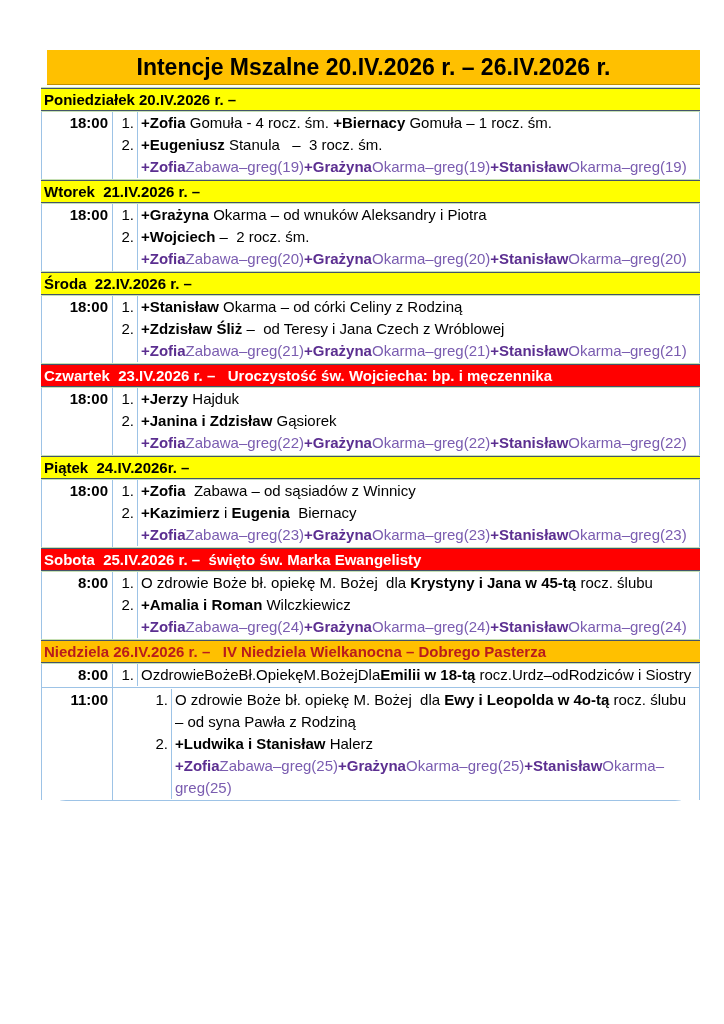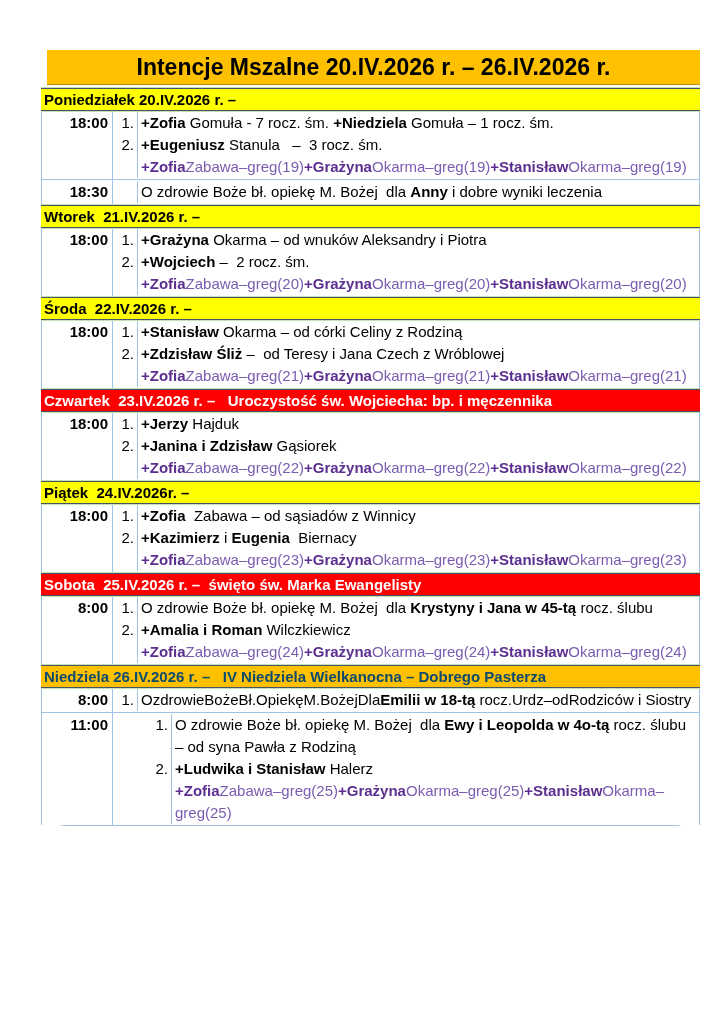--- a/index.html
+++ b/index.html
@@ -34,21 +34,21 @@
     line-height:19px;
     padding:1px 4px 1px 3px;
     white-space:pre-wrap;
     border-top:1px solid #44546A;
     border-bottom:1px solid #44546A;
     box-shadow:0 -1px 0 #C6E0B4, 0 1px 0 #C6E0B4;
     position:relative; z-index:2;
   }
   .day-header.yellow{ background:#FFFF00; color:#000; }
   .day-header.red{ background:#FF0000; color:#ffffff; }
-  .day-header.orange{ background:#FFC000; color:#0c4a6e; }
+  .day-header.orange{ background:#FFC000; color:#b91c1c; }
 
   .row{
     display:flex;
     align-items:stretch;
     border-left:1px solid #9DC3E6;
     border-right:1px solid #9DC3E6;
     border-bottom:1px solid #9DC3E6;
     background:#fff;
     padding-left:16px;
   }
@@ -92,38 +92,29 @@
 <div class="page">
   <div class="doc">
     <div class="title">Intencje Mszalne 20.IV.2026 r. – 26.IV.2026 r.</div>
     <div class="schedule" id="schedule">
         <div class="day-header yellow">Poniedziałek 20.IV.2026 r. –</div>
         <div class="row">
           <div class="time">18:00</div>
           <div class="lines">
             <div class="line">
               <div class="num">1.</div>
-              <div class="txt"><span class="b">+Zofia</span><span> Gomuła - 7 rocz. śm. </span><span class="b">+Niedziela</span><span> Gomuła – 1 rocz. śm.</span></div>
+              <div class="txt"><span class="b">+Zofia</span><span> Gomuła - 4 rocz. śm. </span><span class="b">+Biernacy</span><span> Gomuła – 1 rocz. śm.</span></div>
             </div>
             <div class="line">
               <div class="num">2.</div>
               <div class="txt"><span class="b">+Eugeniusz</span><span> Stanula   –  3 rocz. śm.</span></div>
             </div>
             <div class="line">
               <div class="num"></div>
               <div class="txt purple"><span class="b">+Zofia</span><span>Zabawa–greg(19)</span><span class="b">+Grażyna</span><span>Okarma–greg(19)</span><span class="b">+Stanisław</span><span>Okarma–greg(19)</span></div>
-            </div>
-          </div>
-        </div>
-        <div class="row">
-          <div class="time">18:30</div>
-          <div class="lines">
-            <div class="line">
-              <div class="num"></div>
-              <div class="txt"><span>O zdrowie Boże bł. opiekę M. Bożej  dla </span><span class="b">Anny</span><span> i dobre wyniki leczenia</span></div>
             </div>
           </div>
         </div>
         <div class="day-header yellow">Wtorek  21.IV.2026 r. –</div>
         <div class="row">
           <div class="time">18:00</div>
           <div class="lines">
             <div class="line">
               <div class="num">1.</div>
               <div class="txt"><span class="b">+Grażyna</span><span> Okarma – od wnuków Aleksandry i Piotra</span></div>

